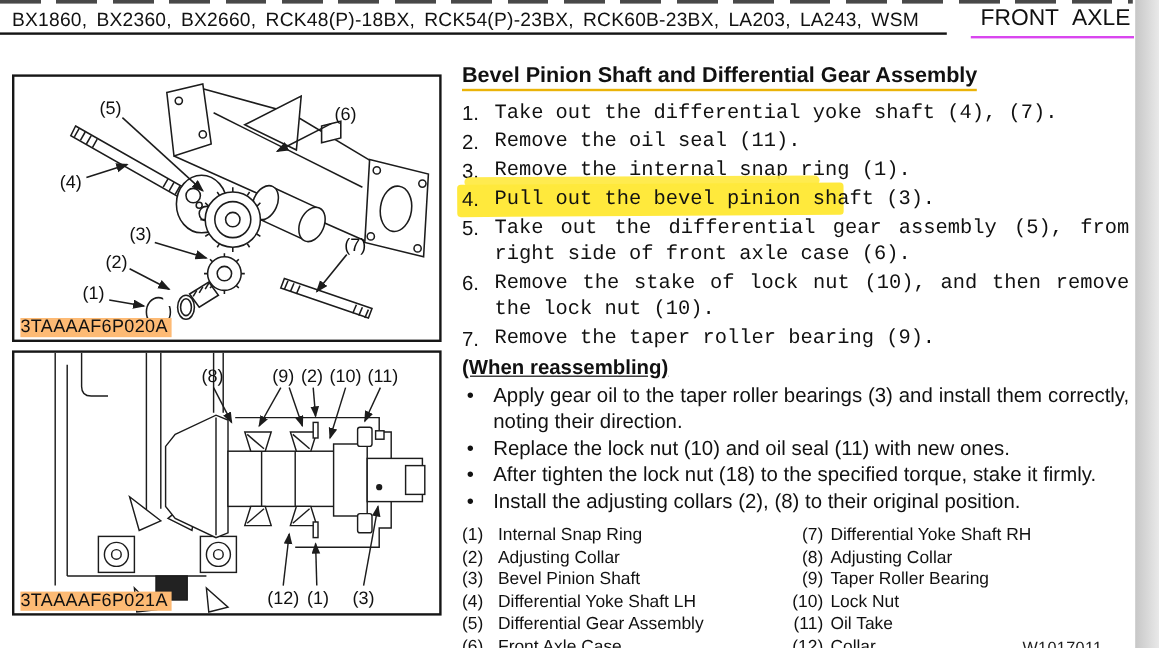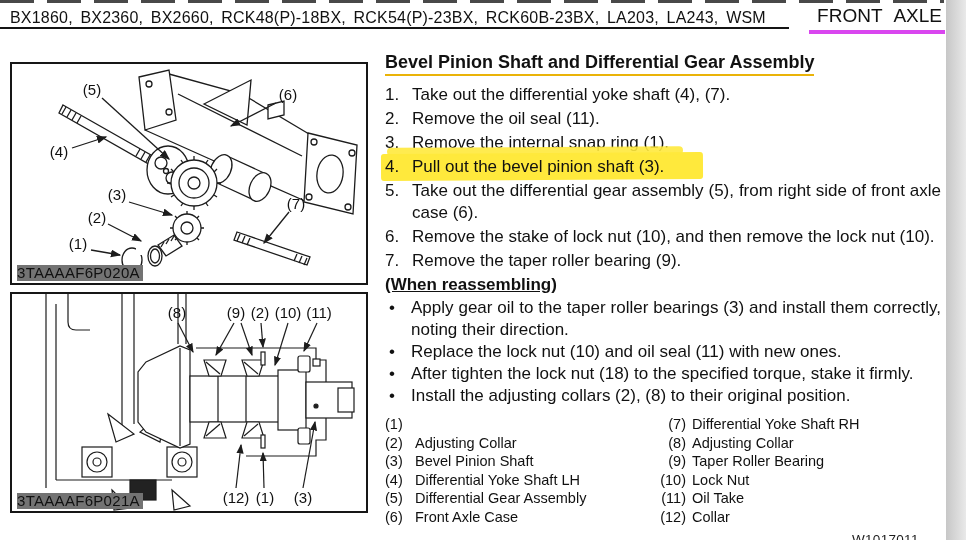--- a/index.html
+++ b/index.html
@@ -24,41 +24,41 @@
   }
 
   
   .header-models{
     position:absolute;left:10px;top:9px;font-size:16px;
     letter-spacing:.2px;word-spacing:3px;white-space:nowrap;
   }
   .header-rule{position:absolute;left:0;top:27px;width:789px;height:2px;background:#141414;}
   .front-axle{
     position:absolute;right:21px;top:5px;font-size:19px;word-spacing:7px;
-    border-bottom:4px solid #d946ef;padding:0 3px 3px 8px;white-space:nowrap;
+    border-bottom:2px solid #d946ef;padding:0 3px 3px 8px;white-space:nowrap;
   }
 
   
   .figbox{position:absolute;left:10px;border:2px solid #161616;background:#fff;}
   .figbox.f1{top:62px;width:354px;height:219px;}
   .figbox.f2{top:292px;width:354px;height:217px;}
   .figcap{
     position:absolute;left:5px;bottom:2px;font-size:15px;letter-spacing:.3px;
-    background:#737373;padding-right:3px;line-height:16px;
+    background:#fdba74;padding-right:3px;line-height:16px;
   }
 
   
   .right-col{position:absolute;left:385px;top:52px;width:556px;}
   .sec-title{
     display:inline-block;font-size:18px;font-weight:bold;
     border-bottom:2px solid #eab308;padding-bottom:1px;margin:0 0 8px 0;
   }
   .step{display:flex;font-size:17px;line-height:22px;margin-bottom:2px;}
   .step .num{width:27px;flex:none;}
-  .step .txt{flex:1;text-align:justify;}
+  .step .txt{flex:1;text-align:justify;font-family:Liberation Mono, monospace;}
   .steps{position:relative;}
   .step.hl{position:relative;z-index:0;}
   .step.hl::before{
     content:'';position:absolute;left:-4px;top:-3px;bottom:-2px;width:322px;
     background:#ffe93c;z-index:-1;transform:rotate(-.35deg);border-radius:3px;
   }
   .step.hl::after{
     content:'';position:absolute;left:2px;top:-9px;width:296px;height:8px;
     background:#ffe93c;opacity:.9;z-index:-1;border-radius:4px;transform:rotate(-.3deg);
   }
@@ -299,20 +299,21 @@
       <div class="bullet">
         <span class="b">•</span>
         <span class="txt">Install the adjusting collars (2), (8) to their original position.</span>
       </div>
     </div>
 
     <div class="parts">
       <div class="pcol-left">
         <div class="part">
           <span class="pn">(1)</span>
+          <span class="pname">Internal Snap Ring</span>
         </div>
         <div class="part">
           <span class="pn">(2)</span>
           <span class="pname">Adjusting Collar</span>
         </div>
         <div class="part">
           <span class="pn">(3)</span>
           <span class="pname">Bevel Pinion Shaft</span>
         </div>
         <div class="part">

